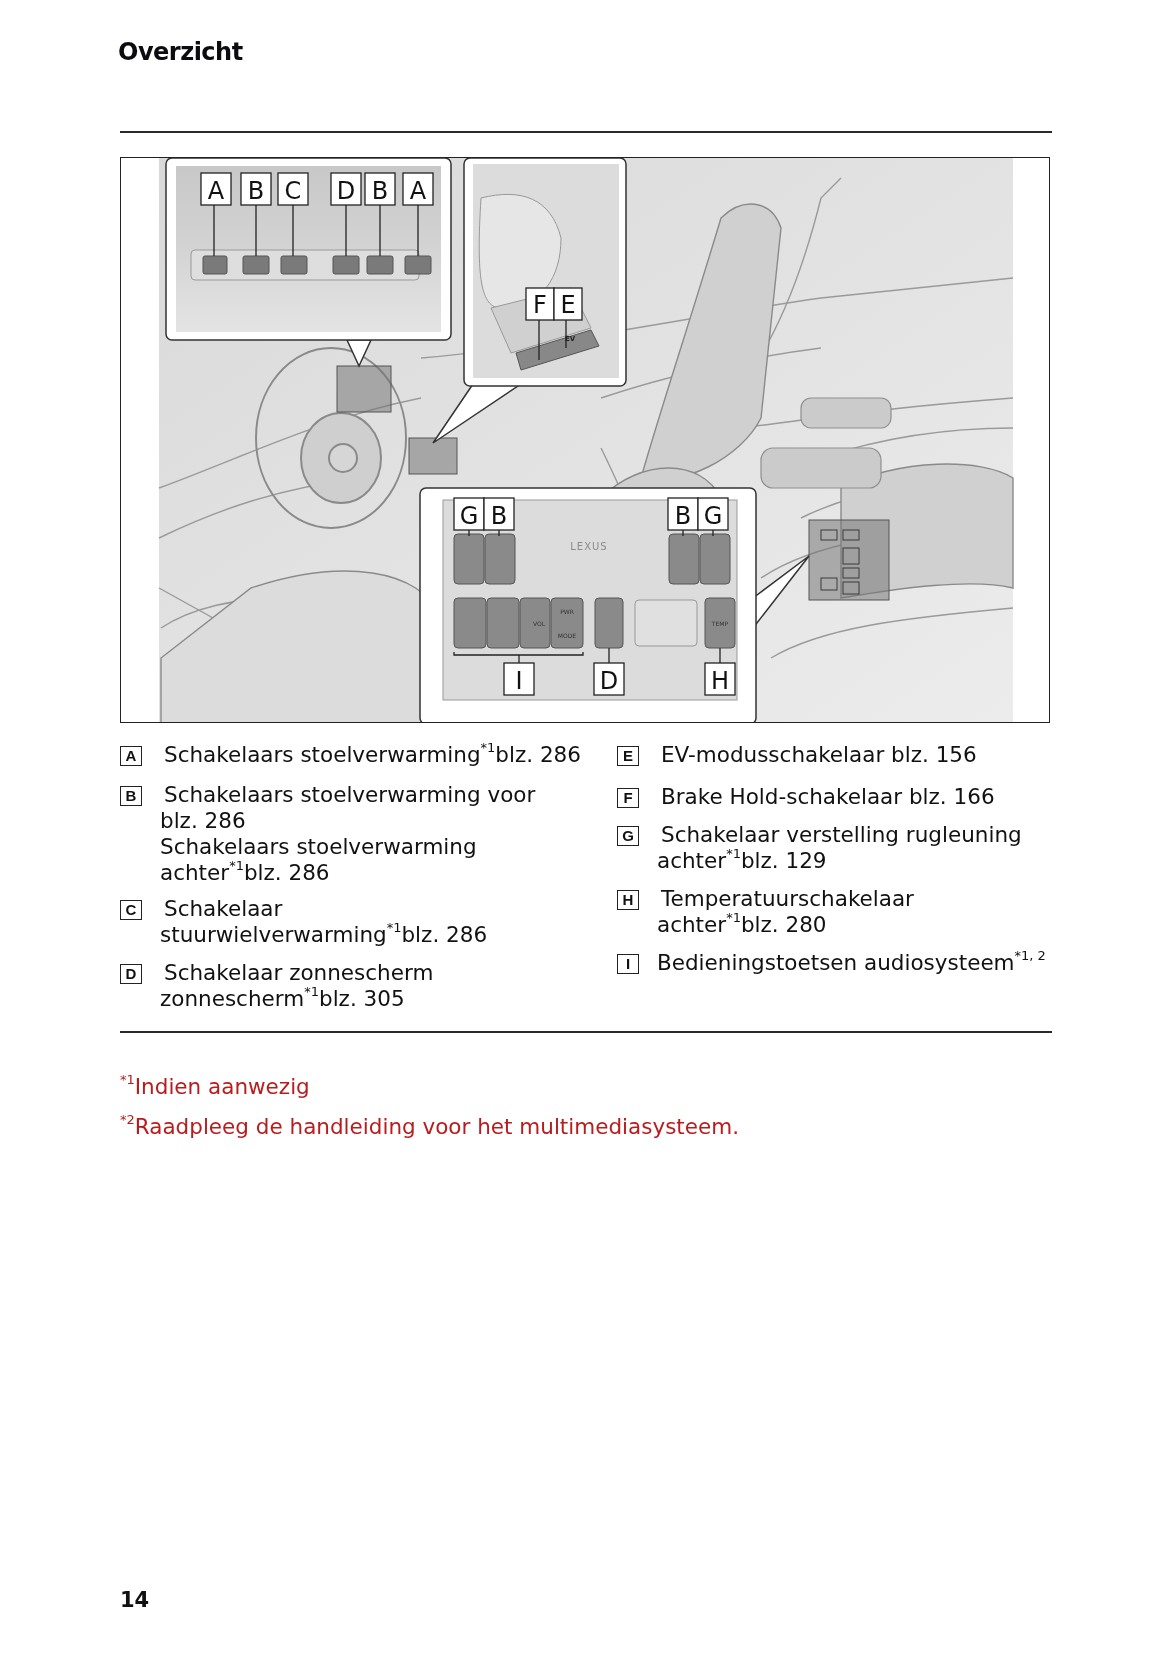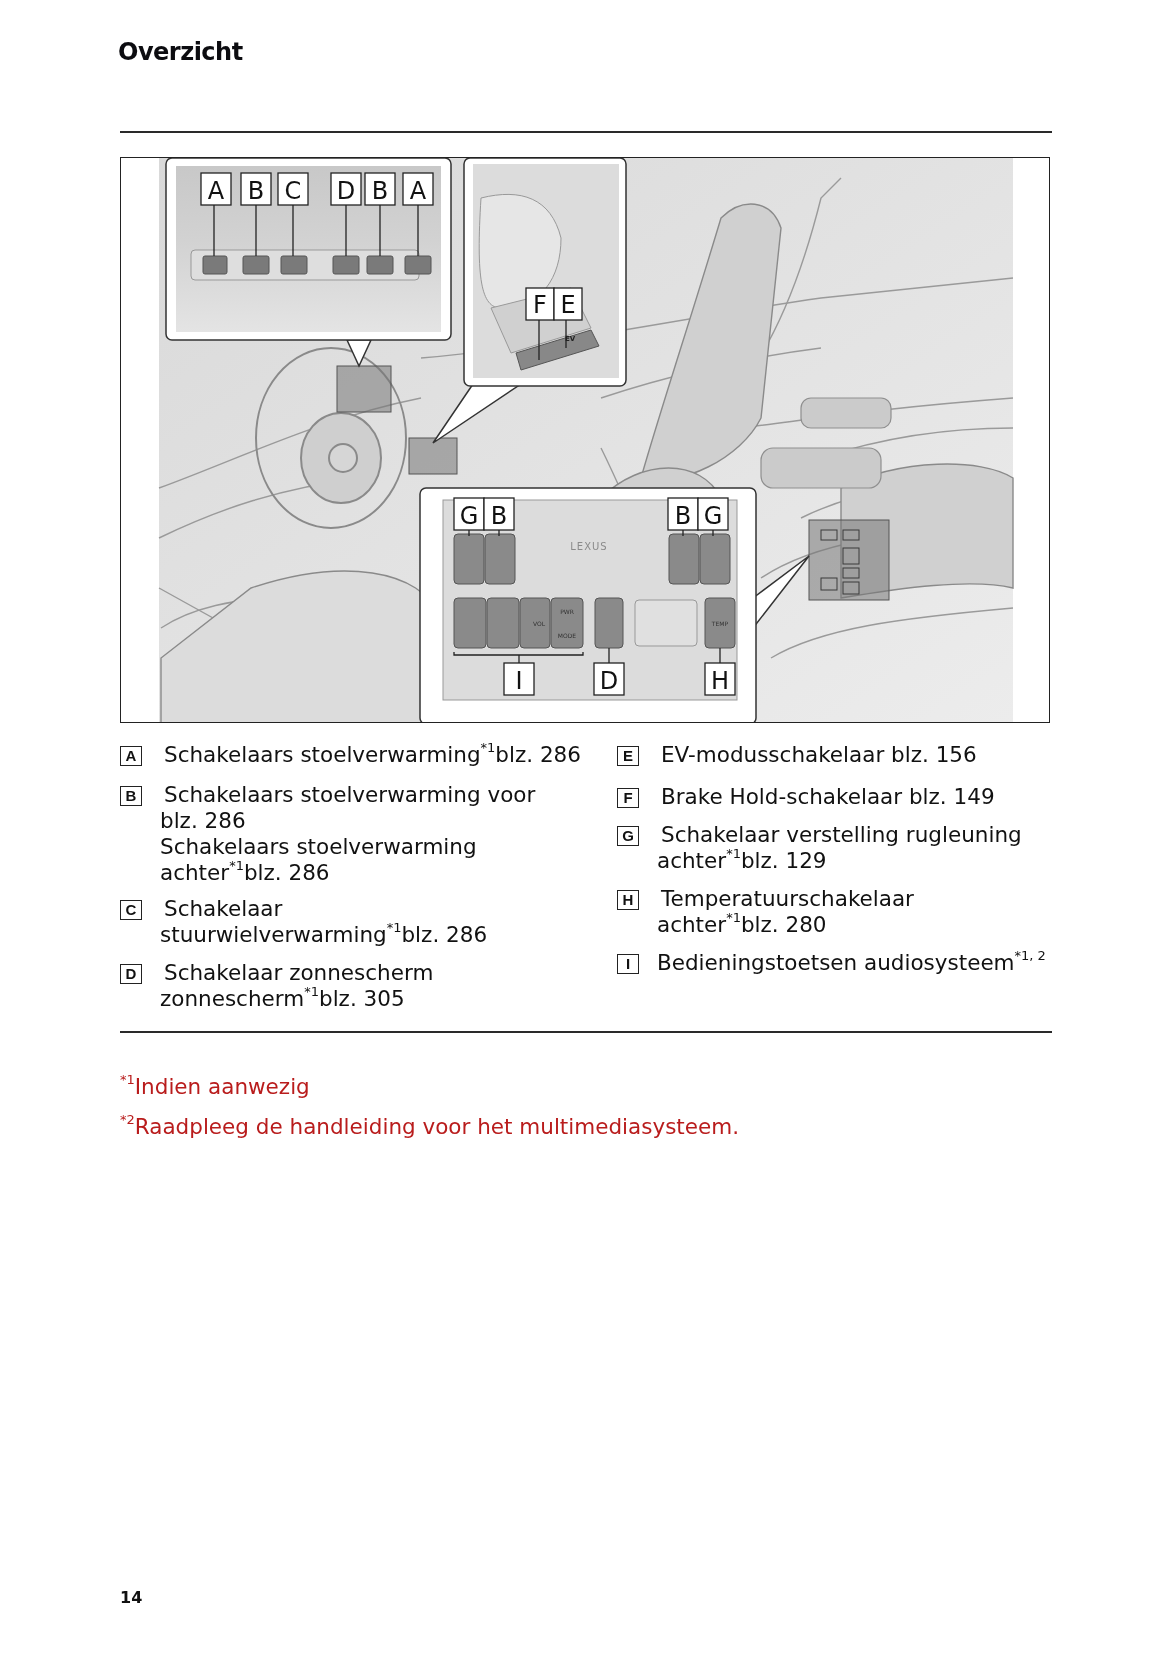--- a/index.html
+++ b/index.html
@@ -14,21 +14,21 @@
   .col { position: absolute; top: 0; }
   .col.left { left: 0; width: 470px; }
   .col.right { left: 497px; width: 440px; }
   .item { position: absolute; font-size: 21.5px; line-height: 26px; color: #111; }
   .item .key { position: absolute; left: 0; top: 4px; width: 22px; height: 20px; border: 1.5px solid #222; box-sizing: border-box; font-family: "Liberation Sans", sans-serif; font-weight: bold; font-size: 15px; line-height: 17px; text-align: center; color: #111; }
   .item .l1 { padding-left: 44px; display: block; white-space: nowrap; }
   .item .ln { padding-left: 40px; display: block; white-space: nowrap; }
   sup { font-size: 13px; line-height: 0; position: relative; top: -2px; }
   .footnotes { position: absolute; left: 120px; top: 1067px; font-size: 21.5px; line-height: 40px; color: #b91c1c; }
   .footnotes div { white-space: nowrap; }
-  .page-number { position: absolute; left: 120px; top: 1588px; font-family: "DejaVu Sans", sans-serif; font-weight: bold; font-size: 16px; color: #111; }
+  .page-number { position: absolute; left: 120px; top: 1588px; font-family: "DejaVu Sans", sans-serif; font-weight: bold; font-size: 21px; color: #111; }
   .callout-label { font-family: "DejaVu Sans", sans-serif; font-size: 24px; fill: #111; }
 </style>
 </head>
 <body>
 
 <h1 class="page-title">Overzicht</h1>
 <div class="hr top"></div>
 
 <div class="figure">
   <svg width="930" height="566" viewBox="0 0 930 566" xmlns="http://www.w3.org/2000/svg">
@@ -243,21 +243,21 @@
 
   <div class="col right">
 
     <div class="item" style="top:0;">
       <span class="key">E</span>
       <span class="l1">EV-modusschakelaar blz. 156</span>
     </div>
 
     <div class="item" style="top:42px;">
       <span class="key">F</span>
-      <span class="l1">Brake Hold-schakelaar blz. 149</span>
+      <span class="l1">Brake Hold-schakelaar blz. 166</span>
     </div>
 
     <div class="item" style="top:80px;">
       <span class="key">G</span>
       <span class="l1">Schakelaar verstelling rugleuning</span>
       <span class="ln"><span>achter</span><sup>*1</sup><span>blz. 129</span></span>
     </div>
 
     <div class="item" style="top:144px;">
       <span class="key">H</span>

